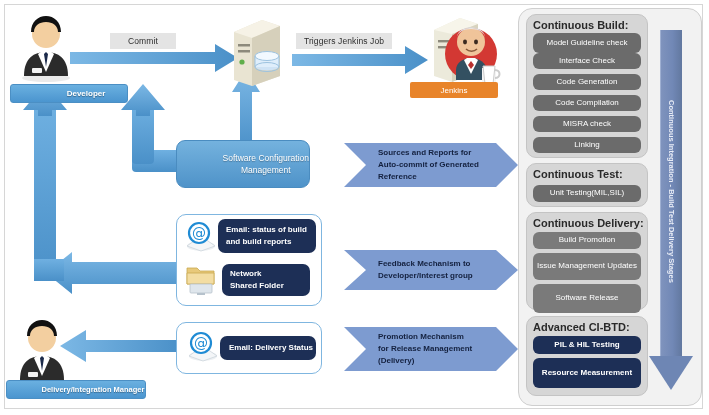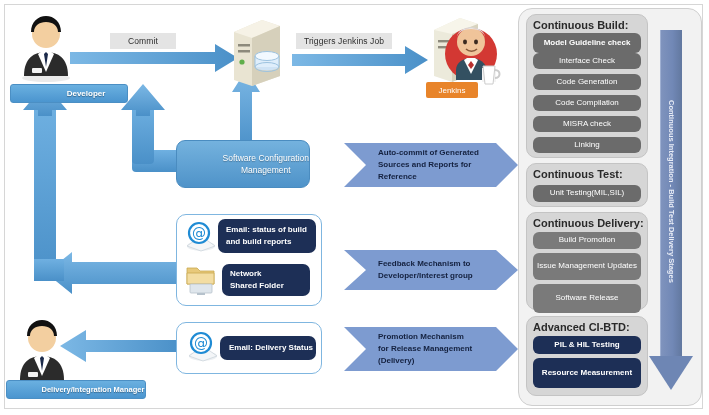--- a/index.html
+++ b/index.html
@@ -170,35 +170,35 @@
     <path d="M31,26 C31,14 59,14 59,26 C59,19 53,16 45,16 C37,16 31,19 31,26 Z" fill="#e8e8e8"></path>
     <path d="M33,22 C35,13 55,13 57,22 C55,18 50,16 45,16 C40,16 35,18 33,22 Z" fill="#d8d8d8"></path>
     <ellipse cx="39" cy="30" rx="2" ry="2.4" fill="#3b2a20"></ellipse>
     <ellipse cx="50" cy="30" rx="2" ry="2.4" fill="#3b2a20"></ellipse>
     <path d="M40,37 C43,40 48,40 51,37" stroke="#8a5a3b" stroke-width="1.5" fill="none"></path>
     <path d="M56,56 L70,56 L70,70 L56,70 Z" fill="#f4f4f4"></path>
     <path d="M57,54 L69,54 L67,72 L59,72 Z" fill="#ffffff" stroke="#cccccc" stroke-width="1"></path>
     <path d="M69,58 C75,58 75,66 69,66" stroke="#cccccc" stroke-width="2" fill="none"></path>
   </svg>
 
-  <div class="abs orangepill" style="left:426px;top:82px;width:52px;height:16px;">Jenkins</div>
+  <div class="abs orangepill" style="left:410px;top:82px;width:88px;height:16px;">Jenkins</div>
 
   <div class="abs bluepill" style="left:10px;top:84px;width:118px;height:19px;">Developer</div>
 
   <div class="abs scmbox" style="left:176px;top:140px;width:134px;height:48px;">
     <div>
       <div>Software Configuration</div>
       <div>Management</div>
     </div>
   </div>
 
   <div class="abs chev" style="left:344px;top:143px;width:174px;height:44px;">
     <div>
+      <div>Sources and Reports for</div>
       <div>Auto-commit of Generated</div>
-      <div>Sources and Reports for</div>
       <div>Reference</div>
     </div>
   </div>
 
   <div class="abs whitecard" style="left:176px;top:214px;width:146px;height:92px;"></div>
 
   <svg class="abs nosel" style="left:184px;top:222px;width:34px;height:30px;">
     <ellipse cx="17" cy="24" rx="14" ry="5" fill="#eceff2"></ellipse>
     <path d="M3,24 L17,14 L31,24 L17,29 Z" fill="#f4f6f8" stroke="#cdd5dc" stroke-width="0.8"></path>
     <circle cx="15" cy="11" r="10" fill="#ffffff" stroke="#1f8bd4" stroke-width="2.2"></circle>
@@ -261,21 +261,21 @@
     <path d="M13,20 C13,10 20,4 28,4 C36,4 43,10 43,20 L40,20 C40,14 35,10 28,10 C21,10 16,14 16,20 Z" fill="#111111"></path>
     <rect x="14" y="56" width="10" height="5" rx="1" fill="#f2f2f2"></rect>
   </svg>
 
   <div class="abs bluepill" style="left:6px;top:380px;width:140px;height:19px;font-size:7.5px;">Delivery/Integration  Manager</div>
 
   <div class="abs panel" style="left:518px;top:8px;width:184px;height:398px;"></div>
 
   <div class="abs group" style="left:526px;top:14px;width:122px;height:144px;"></div>
   <div class="abs grouptitle" style="left:533px;top:19px;width:112px;height:12px;">Continuous Build:</div>
-  <div class="abs stagebtn" style="left:533px;top:33px;width:108px;height:20px;font-weight:bold;">Model Guideline check</div>
+  <div class="abs stagebtn" style="left:533px;top:33px;width:108px;height:20px;">Model Guideline check</div>
   <div class="abs stagebtn" style="left:533px;top:53px;width:108px;height:16px;">Interface Check</div>
   <div class="abs stagebtn" style="left:533px;top:74px;width:108px;height:16px;">Code Generation</div>
   <div class="abs stagebtn" style="left:533px;top:95px;width:108px;height:16px;">Code Compilation</div>
   <div class="abs stagebtn" style="left:533px;top:116px;width:108px;height:16px;">MISRA check</div>
   <div class="abs stagebtn" style="left:533px;top:137px;width:108px;height:16px;">Linking</div>
 
   <div class="abs group" style="left:526px;top:163px;width:122px;height:44px;"></div>
   <div class="abs grouptitle" style="left:533px;top:168px;width:112px;height:12px;">Continuous Test:</div>
   <div class="abs stagebtn" style="left:533px;top:185px;width:108px;height:17px;">Unit Testing(MIL,SIL)</div>
 

